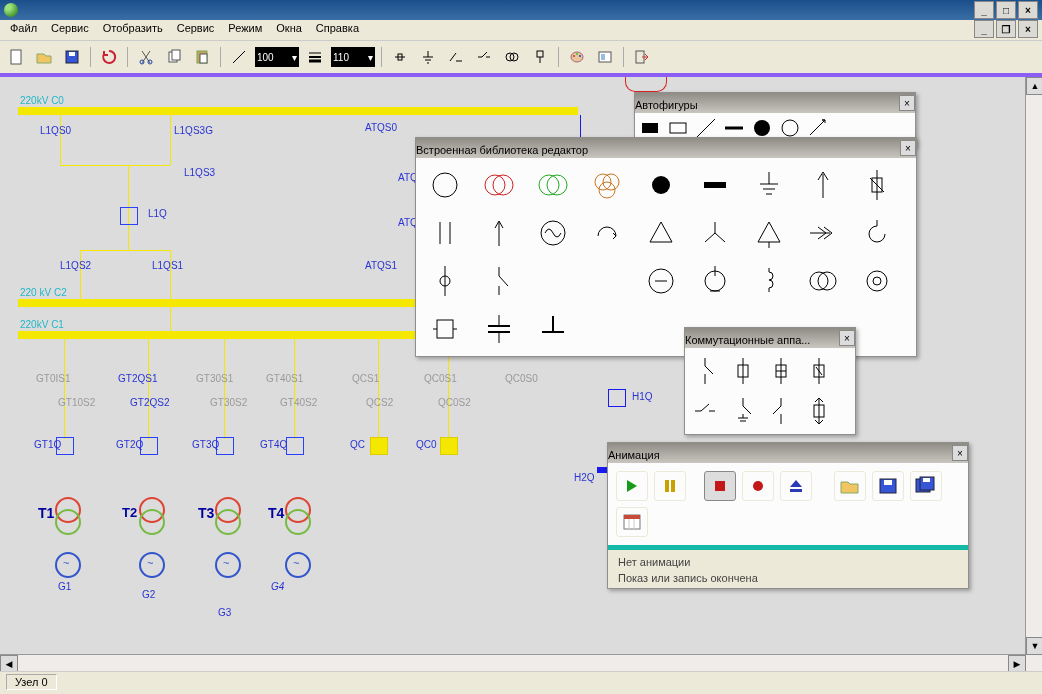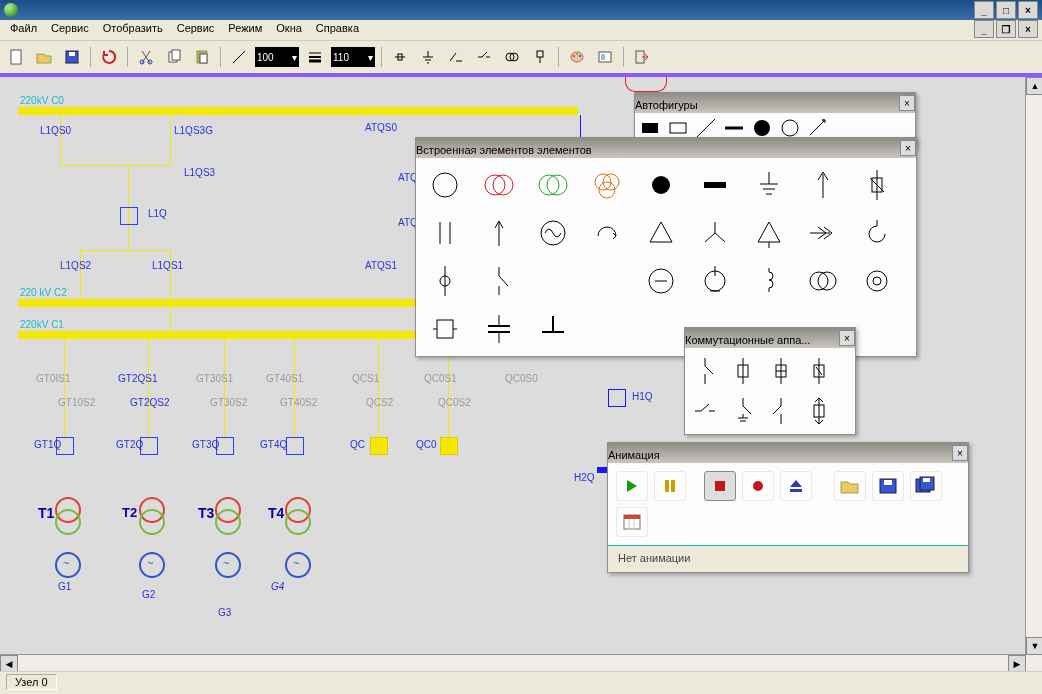--- a/index.html
+++ b/index.html
@@ -355,21 +355,21 @@
           <circle cx="11" cy="11" r="8" fill="none" stroke="#000"></circle>
         </svg>
       <svg width="22" height="22">
           <path d="M3 18L18 3l-3 0 3 0 0 3" fill="none" stroke="#000"></path>
         </svg>
     </div>
   </div>
 
   <div class="panel" style="left:415px;top:60px;width:500px;">
     <div class="panel-title">
-      <span>Встроенная элементов элементов</span>
+      <span>Встроенная библиотека редактор</span>
       <div class="x">×</div>
     </div>
     <div class="panel-body" style="gap:14px 20px;padding:10px 12px;">
 
       <svg width="34" height="34">
           <circle cx="17" cy="17" r="12" fill="none" stroke="#000"></circle>
         </svg>
       <svg width="34" height="34">
           <circle cx="13" cy="17" r="10" fill="none" stroke="#c22"></circle>
           <circle cx="21" cy="17" r="10" fill="none" stroke="#c22"></circle>
@@ -594,22 +594,23 @@
         </div>
       <div class="tb-btn" style="width:30px;height:28px;">
           <svg width="20" height="18">
             <rect x="2" y="2" width="16" height="14" fill="#fff" stroke="#777"></rect>
             <rect x="2" y="2" width="16" height="4" fill="#c9493b"></rect>
             <line x1="7" y1="6" x2="7" y2="16" stroke="#ccc"></line>
             <line x1="12" y1="6" x2="12" y2="16" stroke="#ccc"></line>
           </svg>
         </div>
     </div>
-    <div style="border-top:1px solid #14b8a6;padding:6px 10px 4px;background:#ece9d8;">
+    <div style="border-top:5px solid #14b8a6;padding:6px 10px 4px;background:#ece9d8;">
       <div style="color:#444;margin-bottom:4px;">Нет анимации</div>
+      <div style="color:#444;">Показ или запись окончена</div>
     </div>
   </div>
 
   <div class="scrollbar-v">
     <div class="sb-btn">▲</div>
     <div style="position:absolute;bottom:16px;left:0;right:0;">
         <div class="sb-btn">▼</div>
       </div>
   </div>
   <div class="scrollbar-h">

